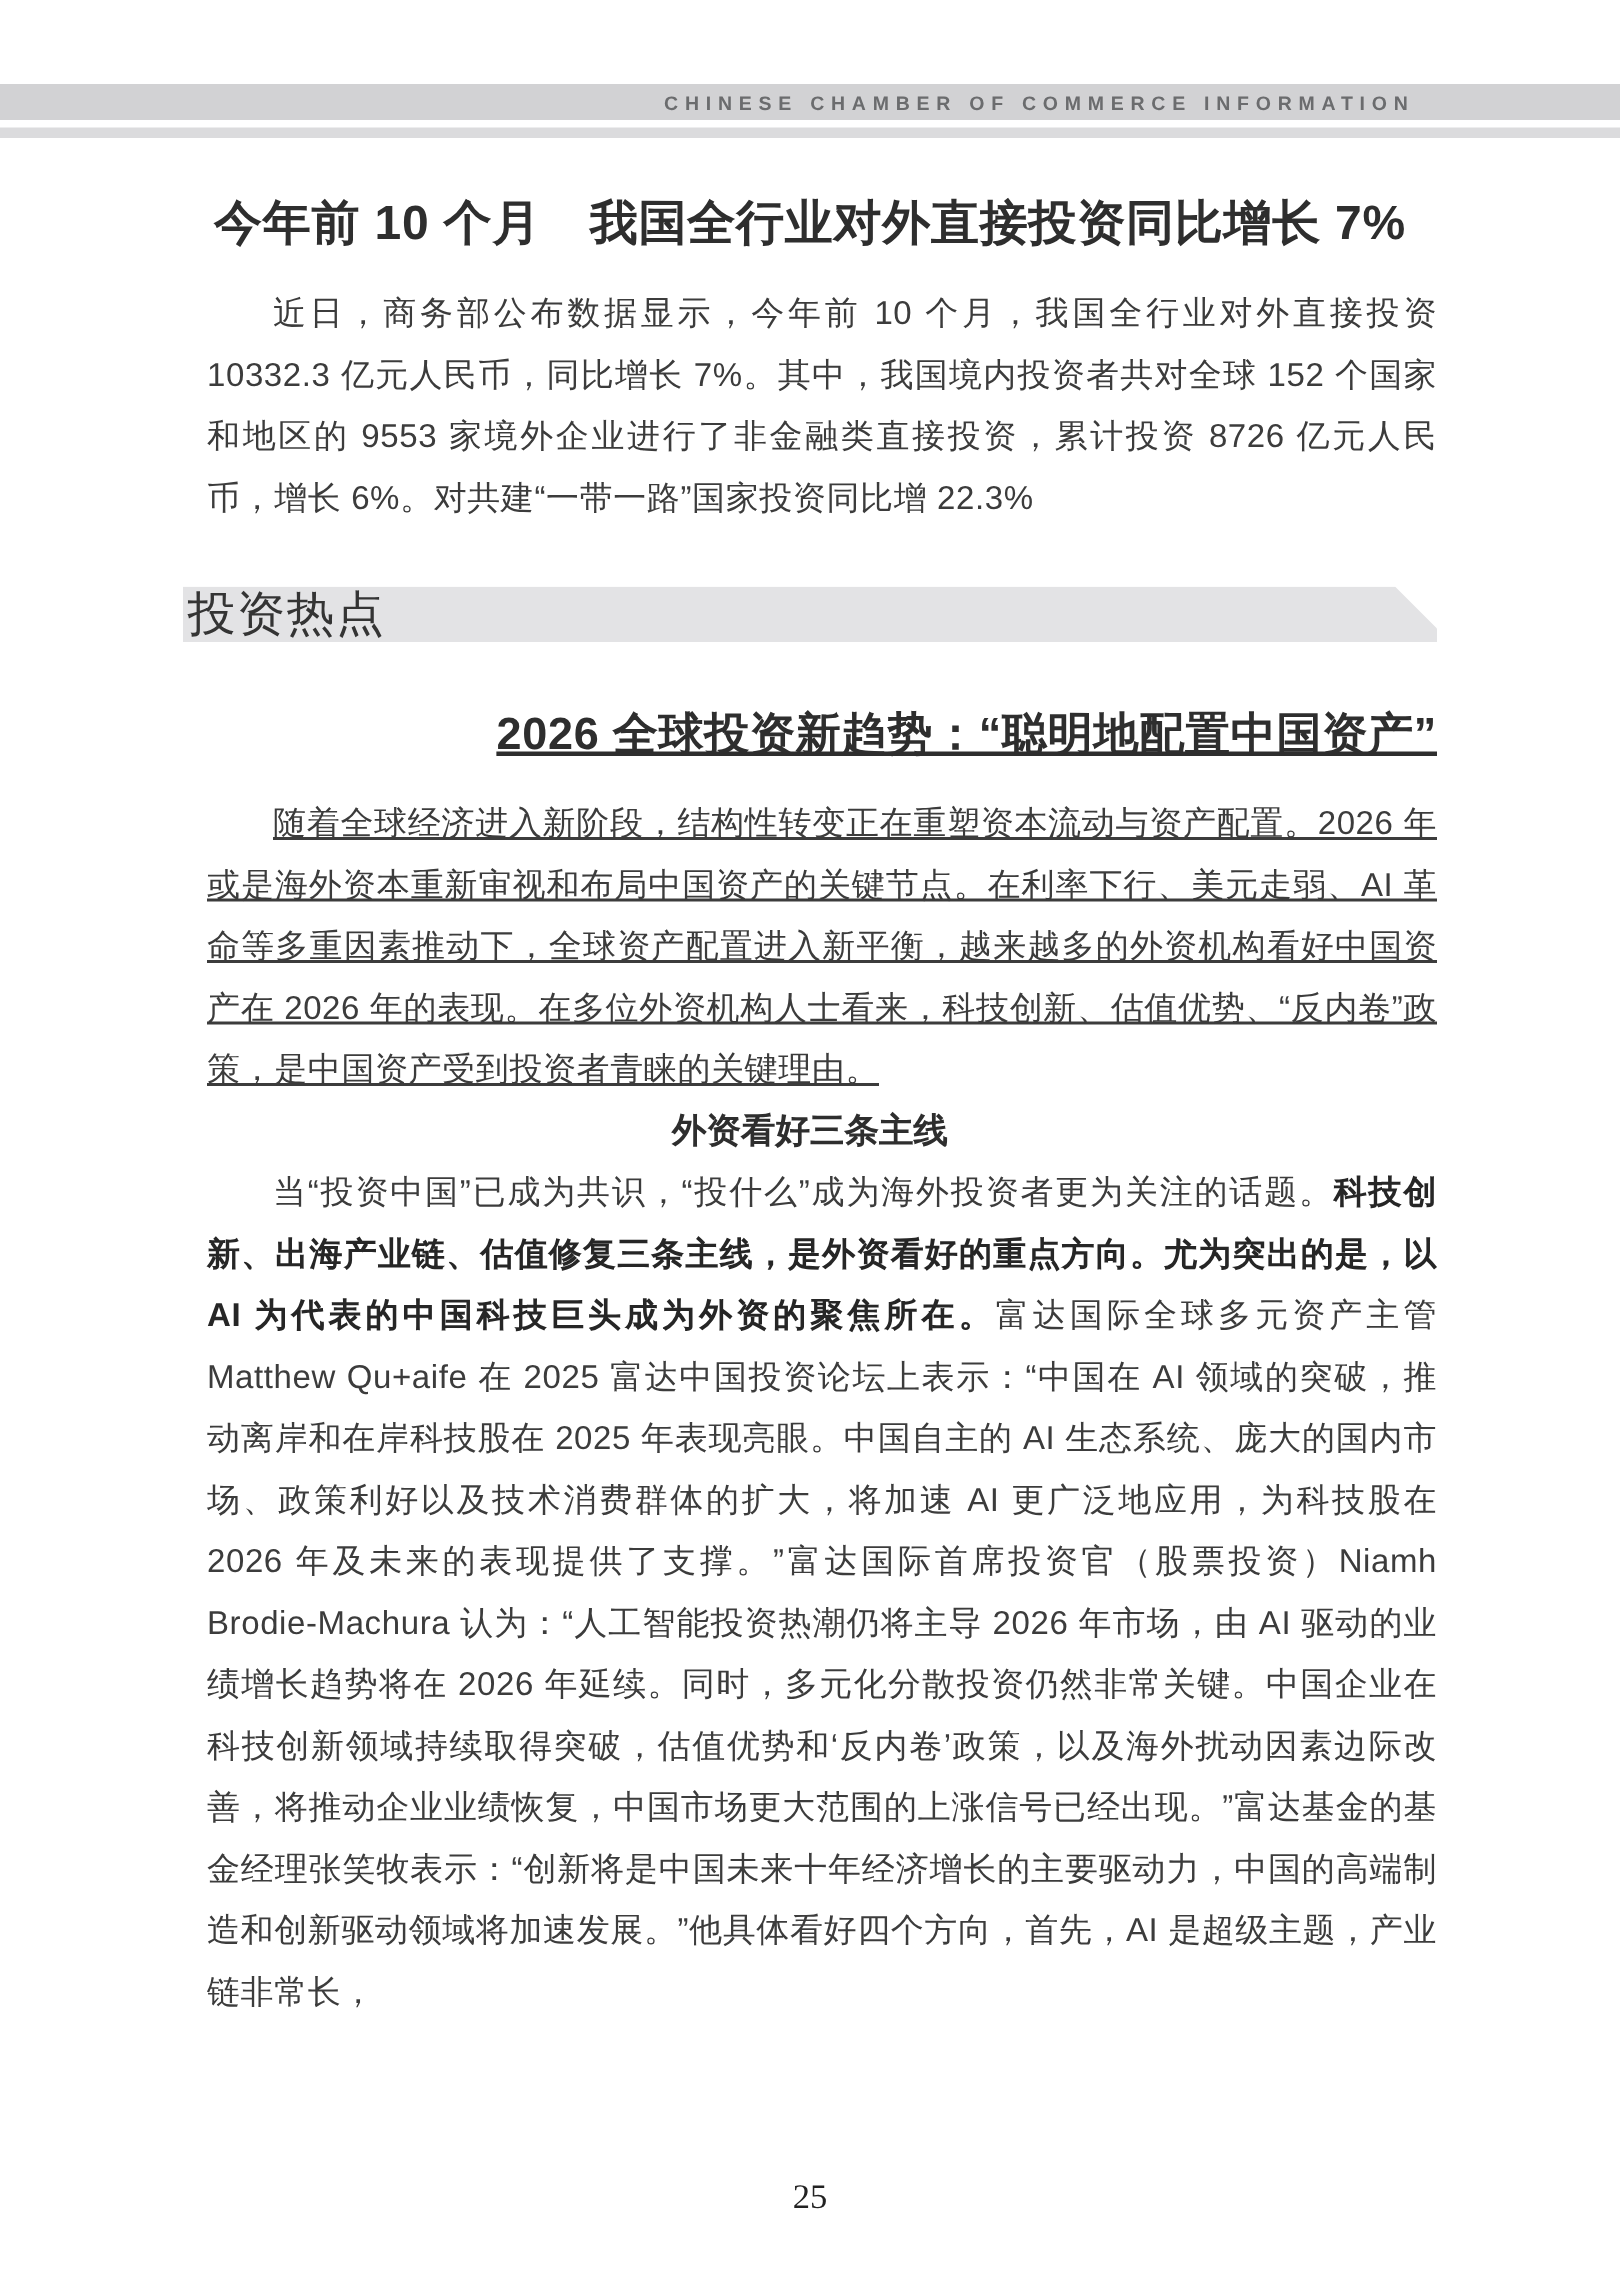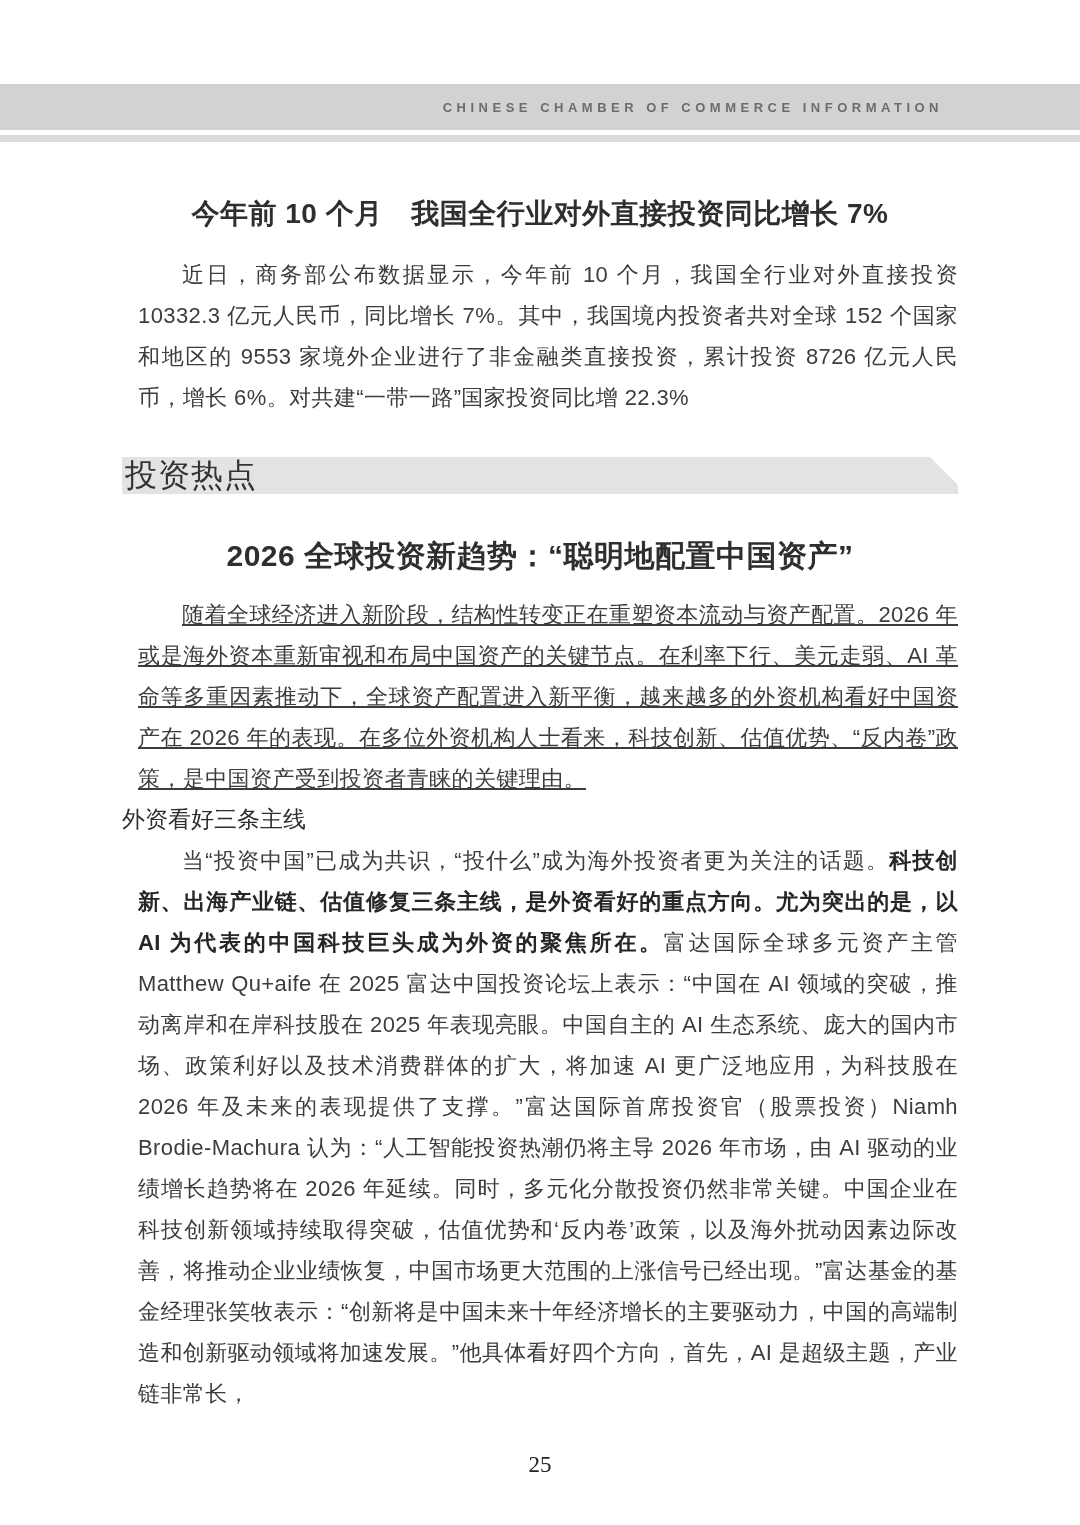--- a/index.html
+++ b/index.html
@@ -13,22 +13,22 @@
   *{margin:0;padding:0;box-sizing:border-box;}
   html,body{background:#ffffff;}
   body{
     width:1080px;height:1525px;
     position:relative;
     overflow:hidden;
     font-family:"Liberation Sans","DejaVu Sans",sans-serif;
     color:var(--body-text);
   }
   .header-bar{
-    margin-top:84px;
-    height:46px;
+    margin-top:56px;
+    height:24px;
     background:var(--header-bar);
     display:flex;
     align-items:center;
     justify-content:flex-end;
     padding-right:137px;
   }
   .header-bar .header-title{
     font-size:13px;
     font-weight:bold;
     letter-spacing:4.5px;
@@ -37,22 +37,22 @@
   }
   .header-accent{
     margin-top:5px;
     height:7px;
     background:var(--accent-bar);
   }
   .content{
     padding:0 122px;
   }
   .article1-title{
-    margin-top:52px;
-    font-size:28px;
+    margin-top:36px;
+    font-size:32px;
     line-height:40px;
     font-weight:bold;
     text-align:center;
     color:#2e2e2e;
     letter-spacing:0.5px;
   }
   .para{
     font-size:22px;
     line-height:41px;
     text-align:justify;
@@ -92,33 +92,34 @@
     line-height:37px;
     color:#343434;
     padding-left:3px;
     letter-spacing:1px;
   }
   .article2-title{
     margin-top:42px;
     font-size:30px;
     line-height:40px;
     font-weight:bold;
-    text-align:center;
+    text-align:right;
     color:#2e2e2e;
     letter-spacing:0.5px;
+    text-decoration:underline;
   }
   .intro-para{
     margin-top:18px;
     text-decoration:underline;
   }
   .subheading{
     font-size:23px;
     line-height:41px;
-    font-weight:normal;
-    text-align:left;
+    font-weight:bold;
+    text-align:center;
     color:#2e2e2e;
   }
   .bold-seg{
     font-weight:bold;
     color:var(--strong-text);
   }
   .page-number{
     position:absolute;
     top:1450px;
     left:0;

